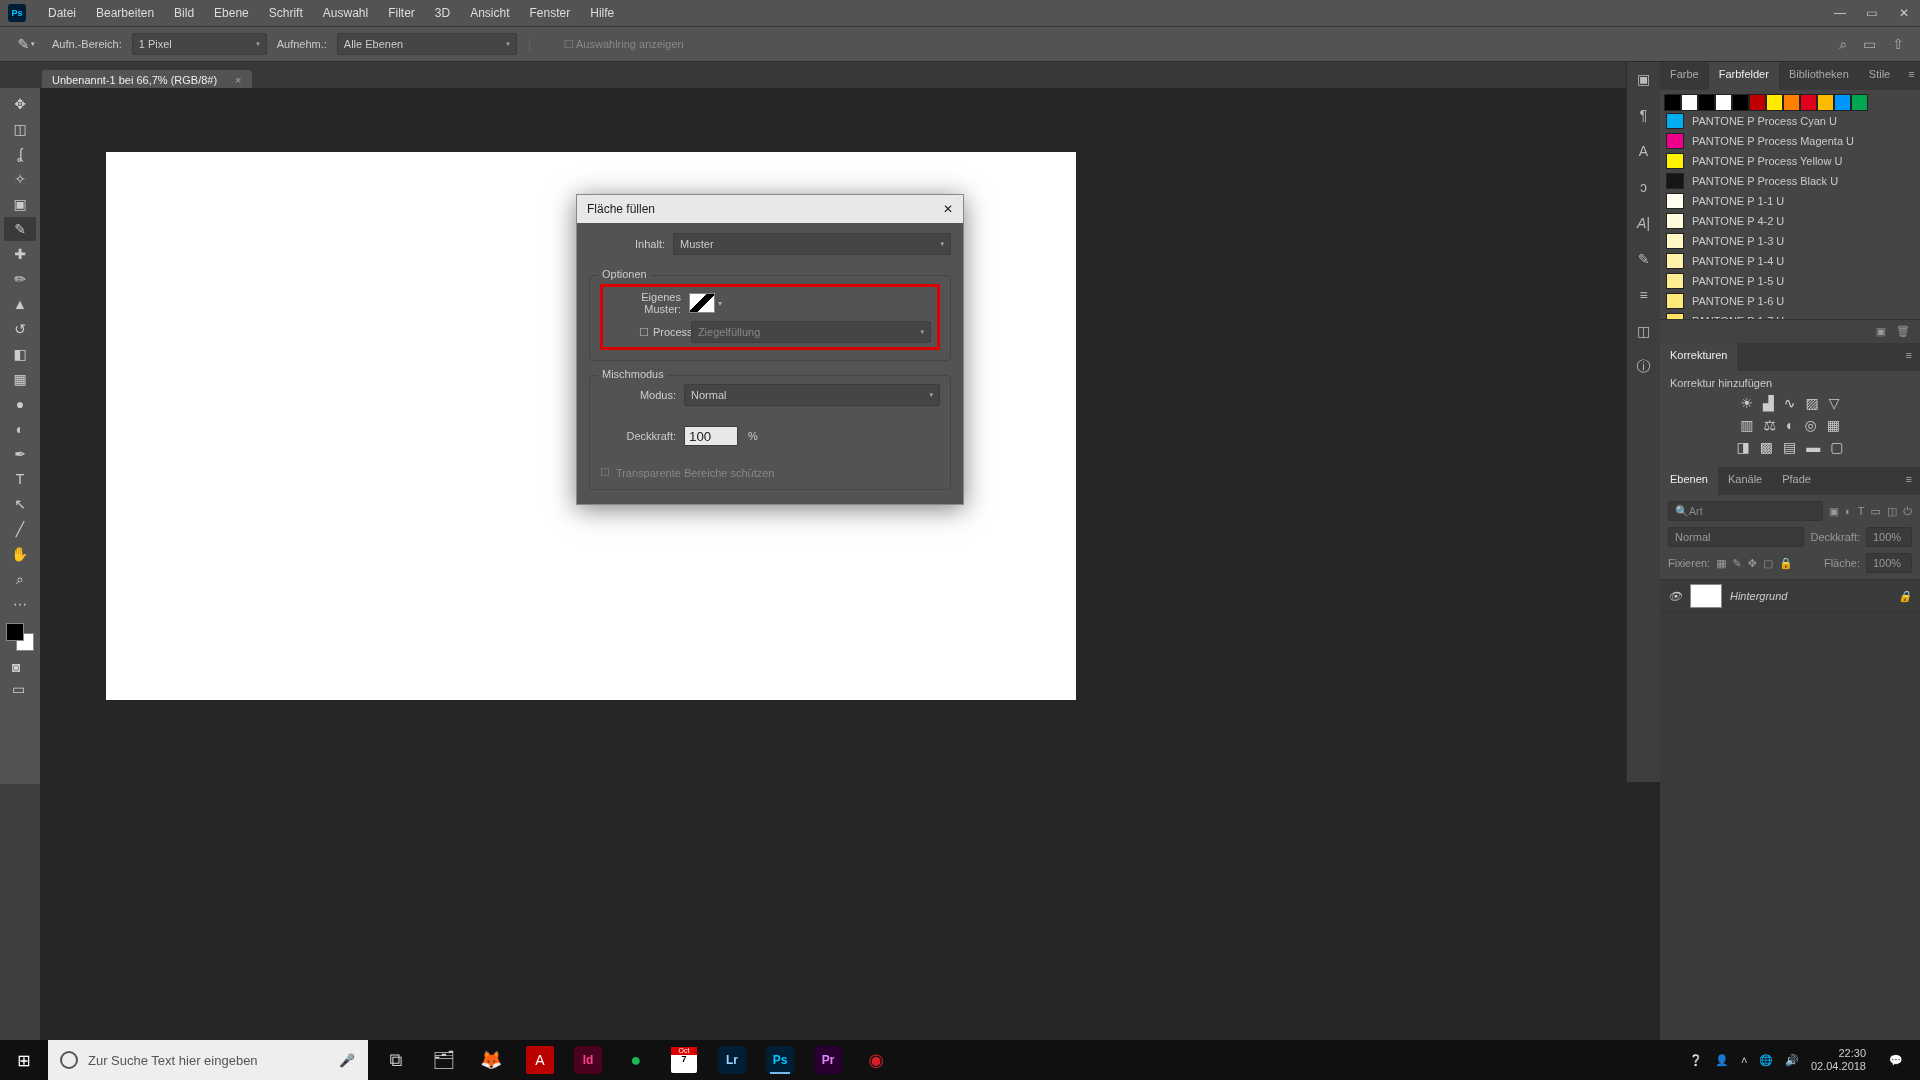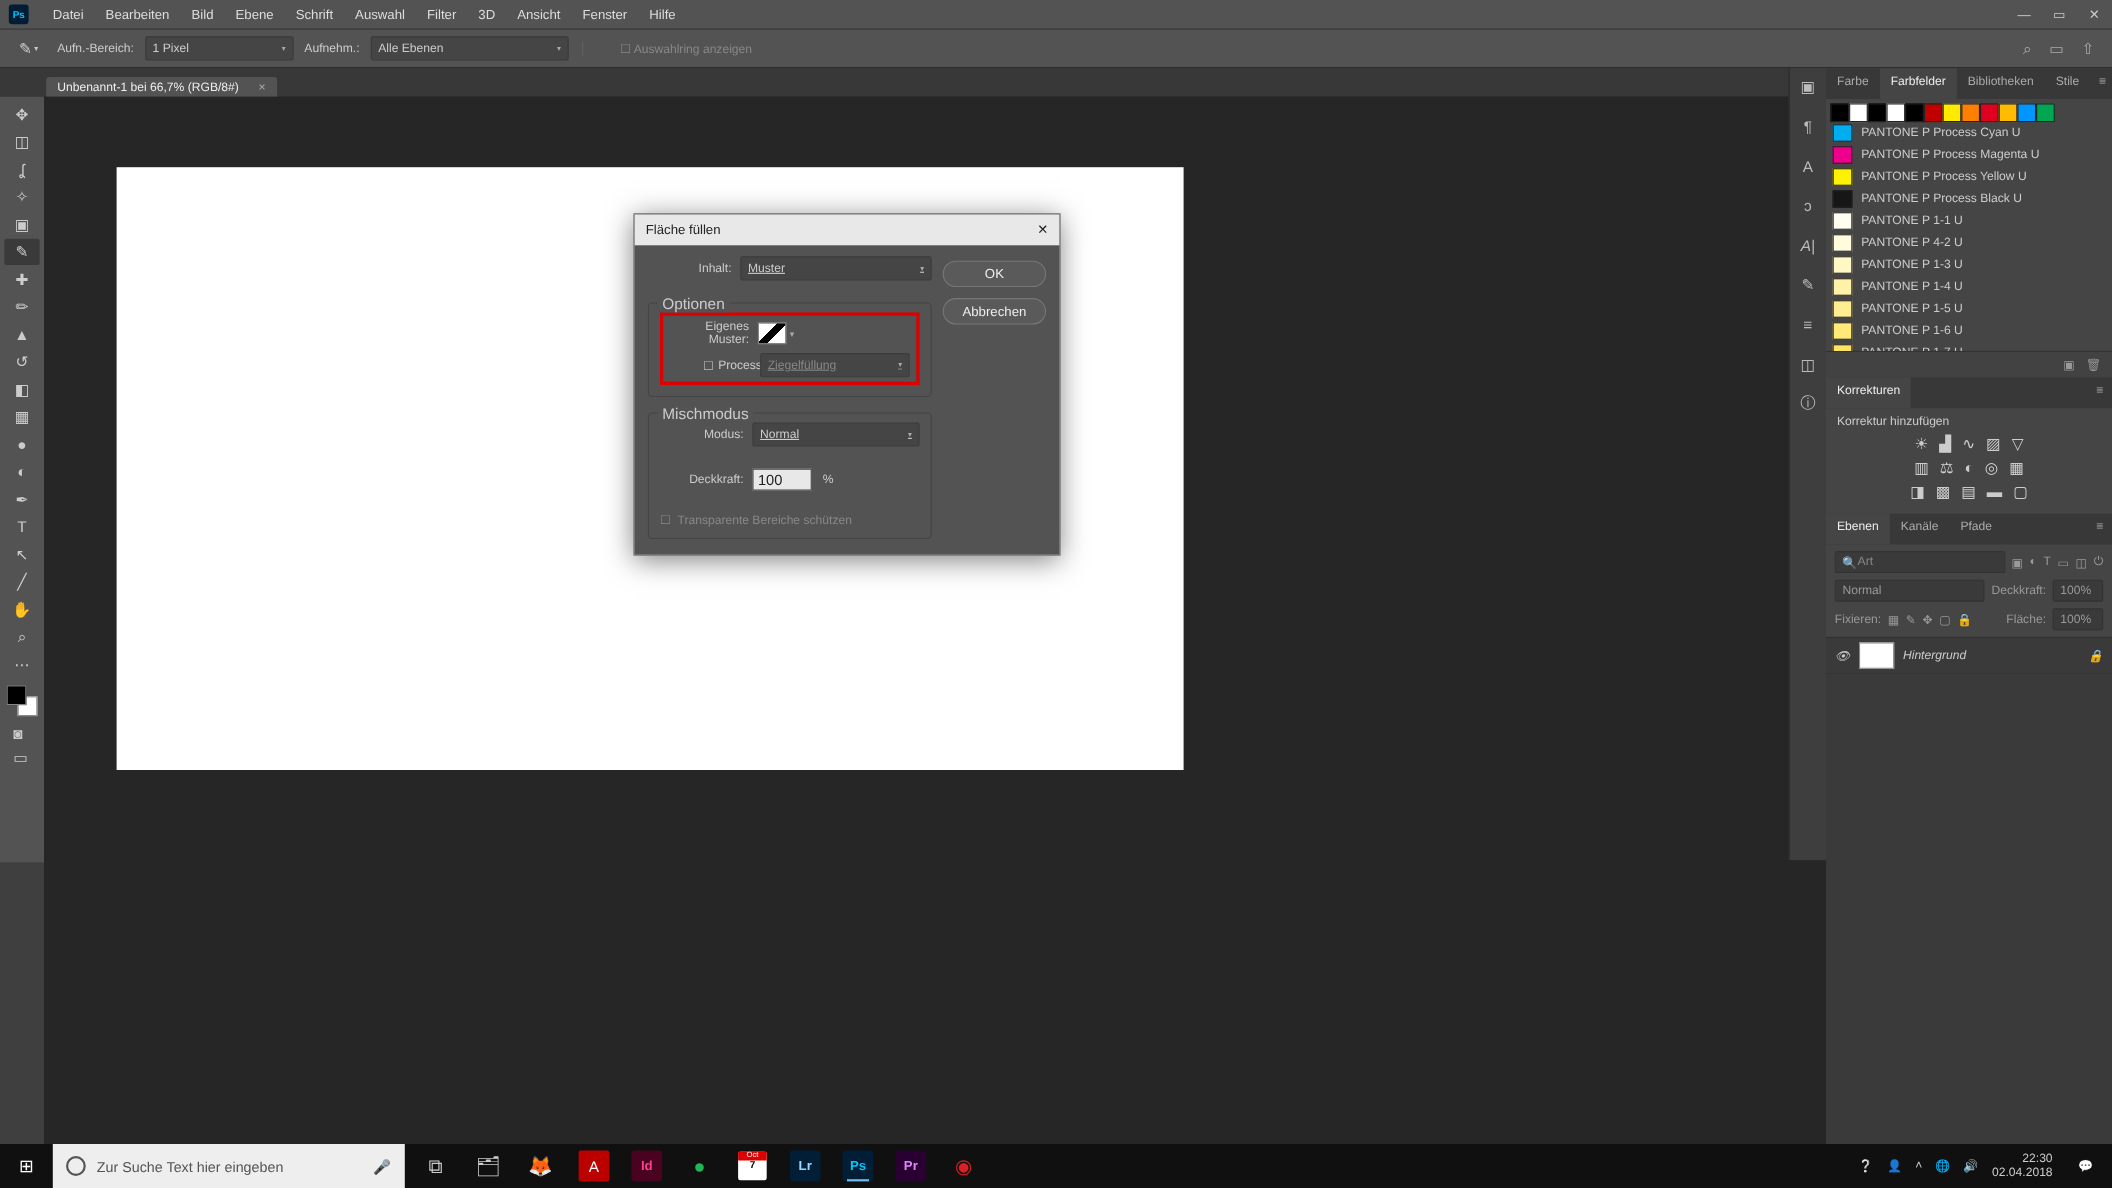--- a/index.html
+++ b/index.html
@@ -45,23 +45,23 @@
 
 .dialog { position:absolute; left:576px; top:194px; width:388px; background:#535353; border:1px solid #888; box-shadow:0 4px 24px rgba(0,0,0,0.5); }
 .dlg-title { height:28px; background:#e8e8e8; color:#222; display:flex; align-items:center; padding:0 10px; font-size:12px; }
 .dlg-close { margin-left:auto; cursor:pointer; font-size:12px; }
 .dlg-body { display:flex; padding:10px 12px 14px 12px; gap:10px; }
 .dlg-left { flex:1; }
 .dlg-right { width:94px; display:flex; flex-direction:column; gap:10px; padding-top:4px; }
 .dlg-btn { background:#5a5a5a; border:1px solid #777; border-radius:12px; height:24px; display:flex; align-items:center; justify-content:center; font-size:12px; color:#eee; }
 .dlg-row { display:flex; align-items:center; margin-bottom:20px; }
 .dlg-lab { width:84px; text-align:right; padding-right:8px; font-size:11px; }
-.dlg-sel { flex:1; background:#454545; border:1px solid #3c3c3c; height:22px; display:flex; align-items:center; padding:0 6px; font-size:11px; border-radius:2px;text-decoration:underline; }
+.dlg-sel { flex:1; background:#454545; border:1px solid #3c3c3c; height:22px; display:flex; align-items:center; padding:0 6px; font-size:11px; border-radius:2px; }
 .dlg-sec { border:1px solid #444; border-radius:4px; padding:8px 10px 10px 10px; margin-top:4px; position:relative; }
-.dlg-sechdr { position:absolute; top:-8px; left:8px; background:#535353; padding:0 4px; font-size:14px; color:#ccc; }
+.dlg-sechdr { position:absolute; top:-8px; left:8px; background:#535353; padding:0 4px; font-size:11px; color:#ccc; }
 .redbox { border:3px solid #d00; padding:4px 6px; }
 .pat-sw { width:26px; height:20px; background:linear-gradient(-45deg,#fff 40%,#000 40%,#000 60%,#fff 60%); border:1px solid #888; }
 .dlg-inp { width:54px; background:#e8e8e8; border:1px solid #3c3c3c; height:20px; padding:0 4px; color:#222; }
 .dlg-disabled { color:#888; }
 
 
 .panel-strip { position:absolute; right:260px; top:62px; width:34px; height:720px; background:#3e3e3e; display:flex; flex-direction:column; align-items:center; gap:14px; padding-top:6px; border-left:1px solid #2a2a2a; }
 .strip-ic { width:22px; height:22px; display:flex; align-items:center; justify-content:center; color:#bbb; font-size:14px; border-radius:2px; }
 
 
@@ -241,24 +241,20 @@
           <span class="dlg-lab">Deckkraft:</span>
           <input class="dlg-inp" value="100" style="">
           <span style="margin-left:10px">%</span>
         </div>
         <div class="dlg-row dlg-disabled" style="margin-bottom:0">
           <span>☐</span>
           <span style="margin-left:6px">Transparente Bereiche schützen</span>
         </div>
       </div>
     </div>
-    <div class="dlg-right">
-      <div class="dlg-btn">OK</div>
-      <div class="dlg-btn">Abbrechen</div>
-    </div>
   </div>
 </div>
 
 <div class="panel-strip">
   <div class="strip-ic">▣</div>
   <div class="strip-ic">¶</div>
   <div class="strip-ic">A</div>
   <div class="strip-ic">ↄ</div>
   <div class="strip-ic" style="font-style:italic">A|</div>
   <div class="strip-ic">✎</div>

